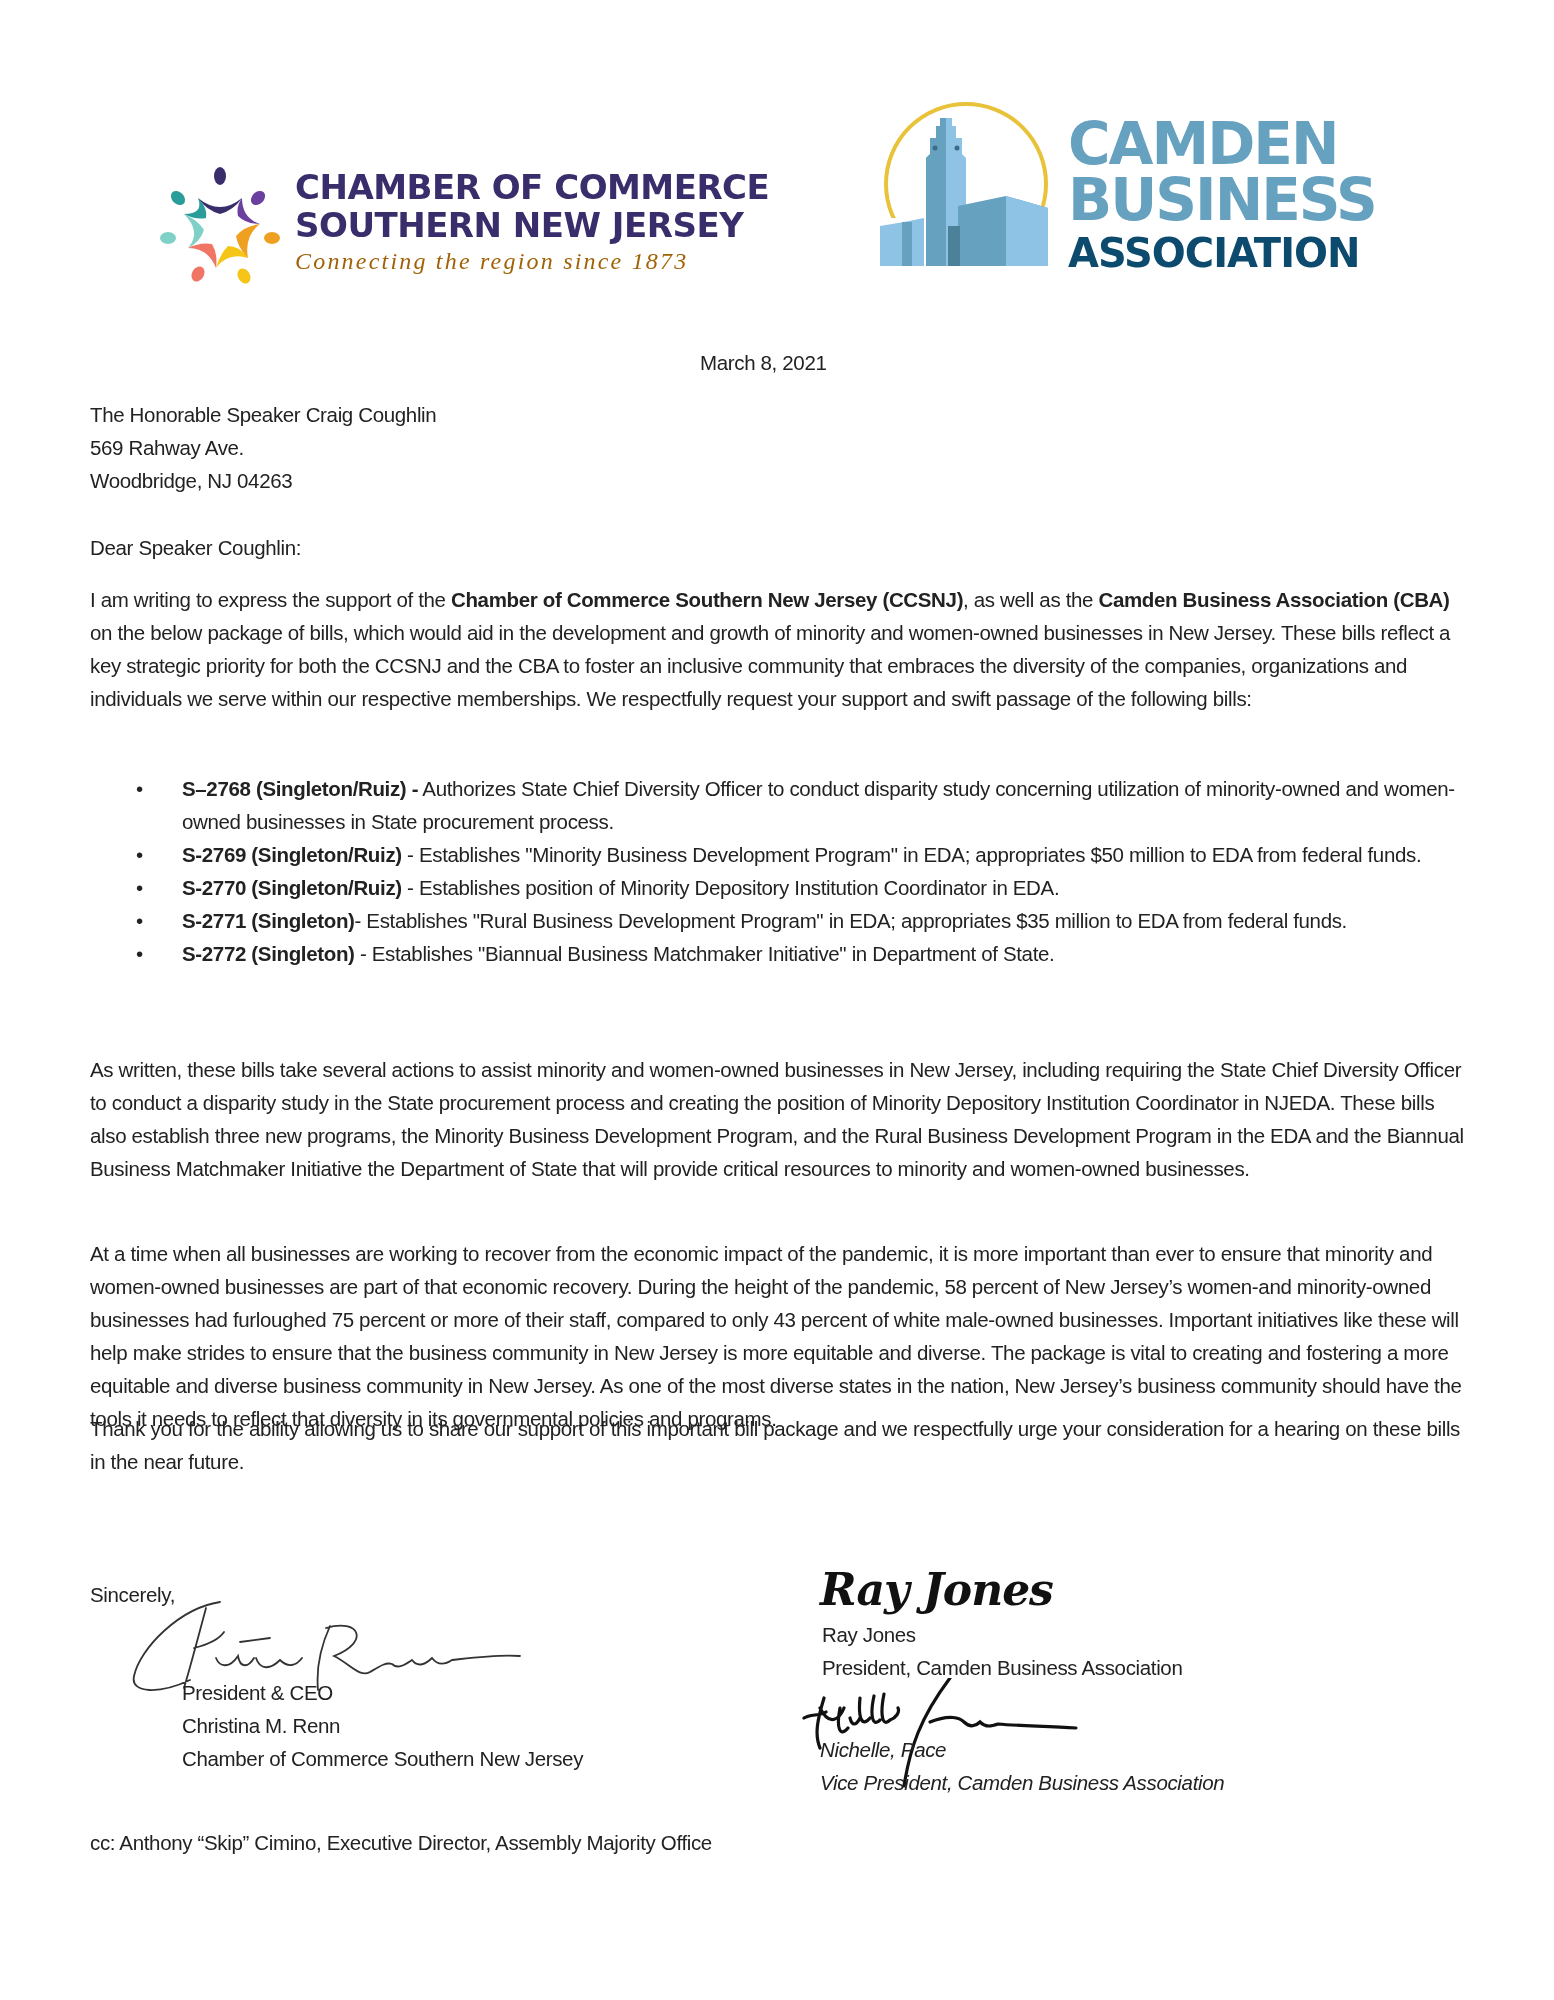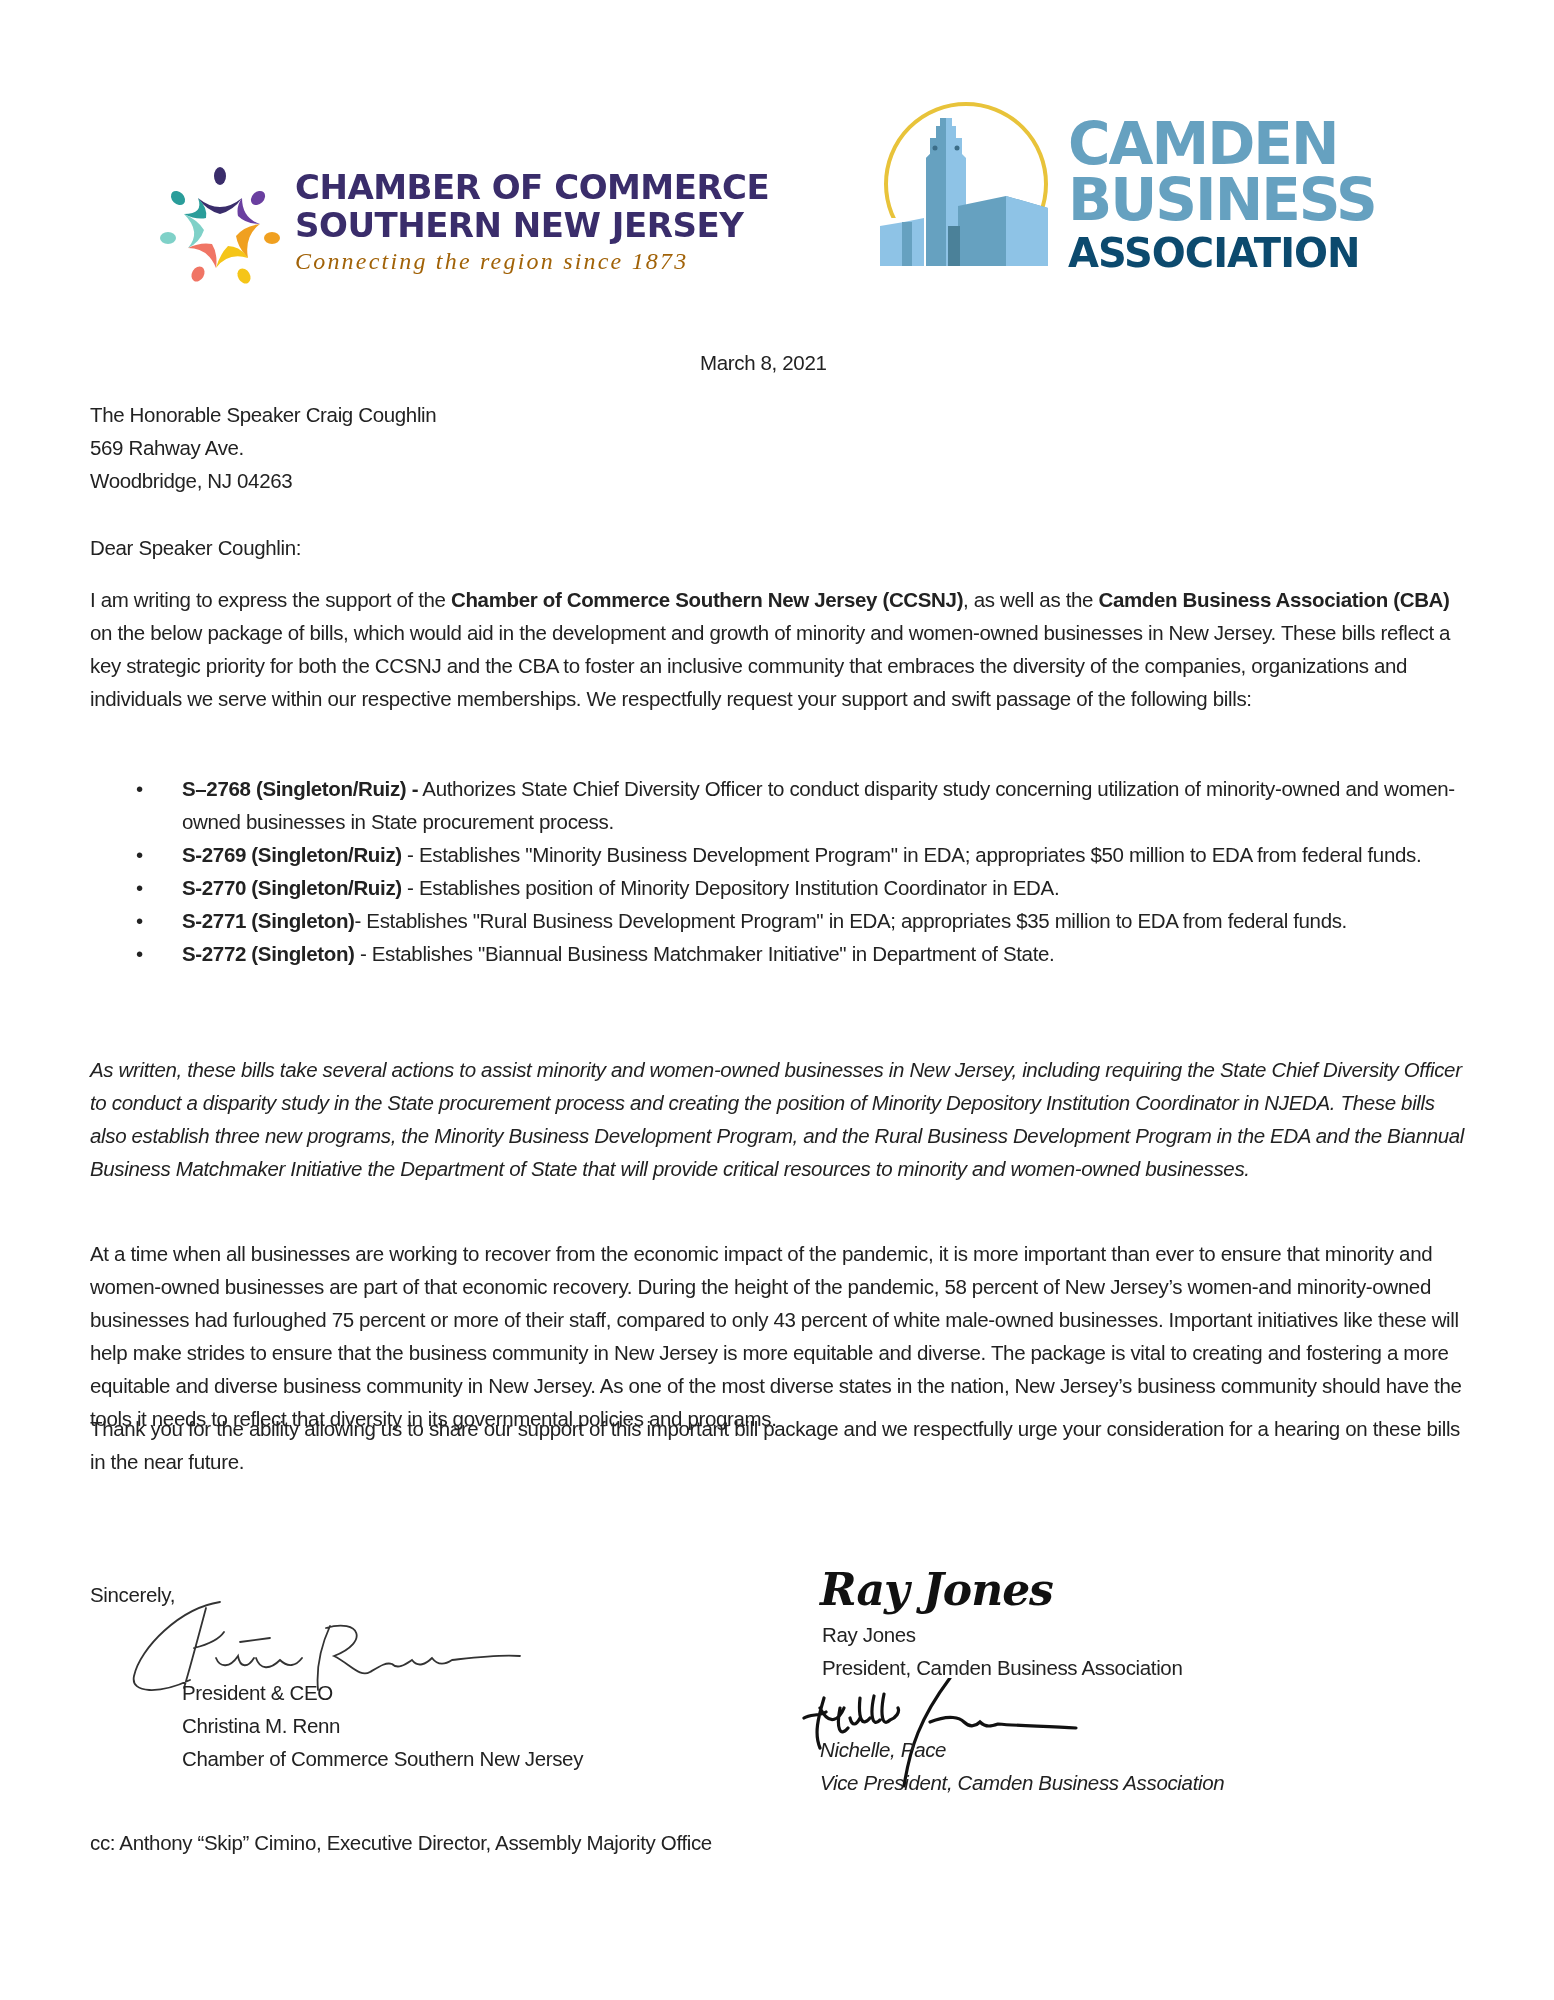--- a/index.html
+++ b/index.html
@@ -23,21 +23,21 @@
   .cba-line { font-family: "DejaVu Sans", sans-serif; font-weight: bold; color: #66a1c0; font-size: 58px; line-height: 56px; letter-spacing: -2px; white-space: nowrap; }
   .cba-assoc { font-family: "DejaVu Sans", sans-serif; font-weight: bold; color: #0c4a6e; font-size: 40px; line-height: 50px; letter-spacing: -1px; white-space: nowrap; }
 
   #date { position: absolute; top: 346px; left: 700px; }
   #address { position: absolute; top: 398px; left: 90px; }
   #salutation { position: absolute; top: 531px; left: 90px; }
   #para1 { position: absolute; top: 583px; left: 90px; width: 1380px; }
   #bills { position: absolute; top: 772px; left: 90px; width: 1380px; margin: 0; padding: 0; list-style: none; }
   #bills li { position: relative; padding-left: 92px; }
   #bills li .bullet { position: absolute; left: 46px; top: 0; }
-  #para2 { position: absolute; top: 1053px; left: 90px; width: 1380px; font-style: italic; }
+  #para2 { position: absolute; top: 1053px; left: 90px; width: 1380px; }
   #para3 { position: absolute; top: 1237px; left: 90px; width: 1390px; }
   #para4 { position: absolute; top: 1412px; left: 90px; width: 1380px; }
 
   #sig-left { position: absolute; top: 1578px; left: 90px; width: 640px; height: 260px; }
   #sincerely { position: absolute; top: 0; left: 0; }
   #sig-renn-svg { position: absolute; top: 20px; left: 30px; width: 420px; height: 100px; }
   #renn-block { position: absolute; top: 98px; left: 92px; }
 
   #sig-right { position: absolute; top: 1560px; left: 780px; width: 600px; height: 260px; }
   #sig-jones { position: absolute; top: 0; left: 40px; font-family: "DejaVu Serif", serif; font-style: italic; font-weight: bold; font-size: 44px; line-height: 60px; color: #111; letter-spacing: -1px; }

